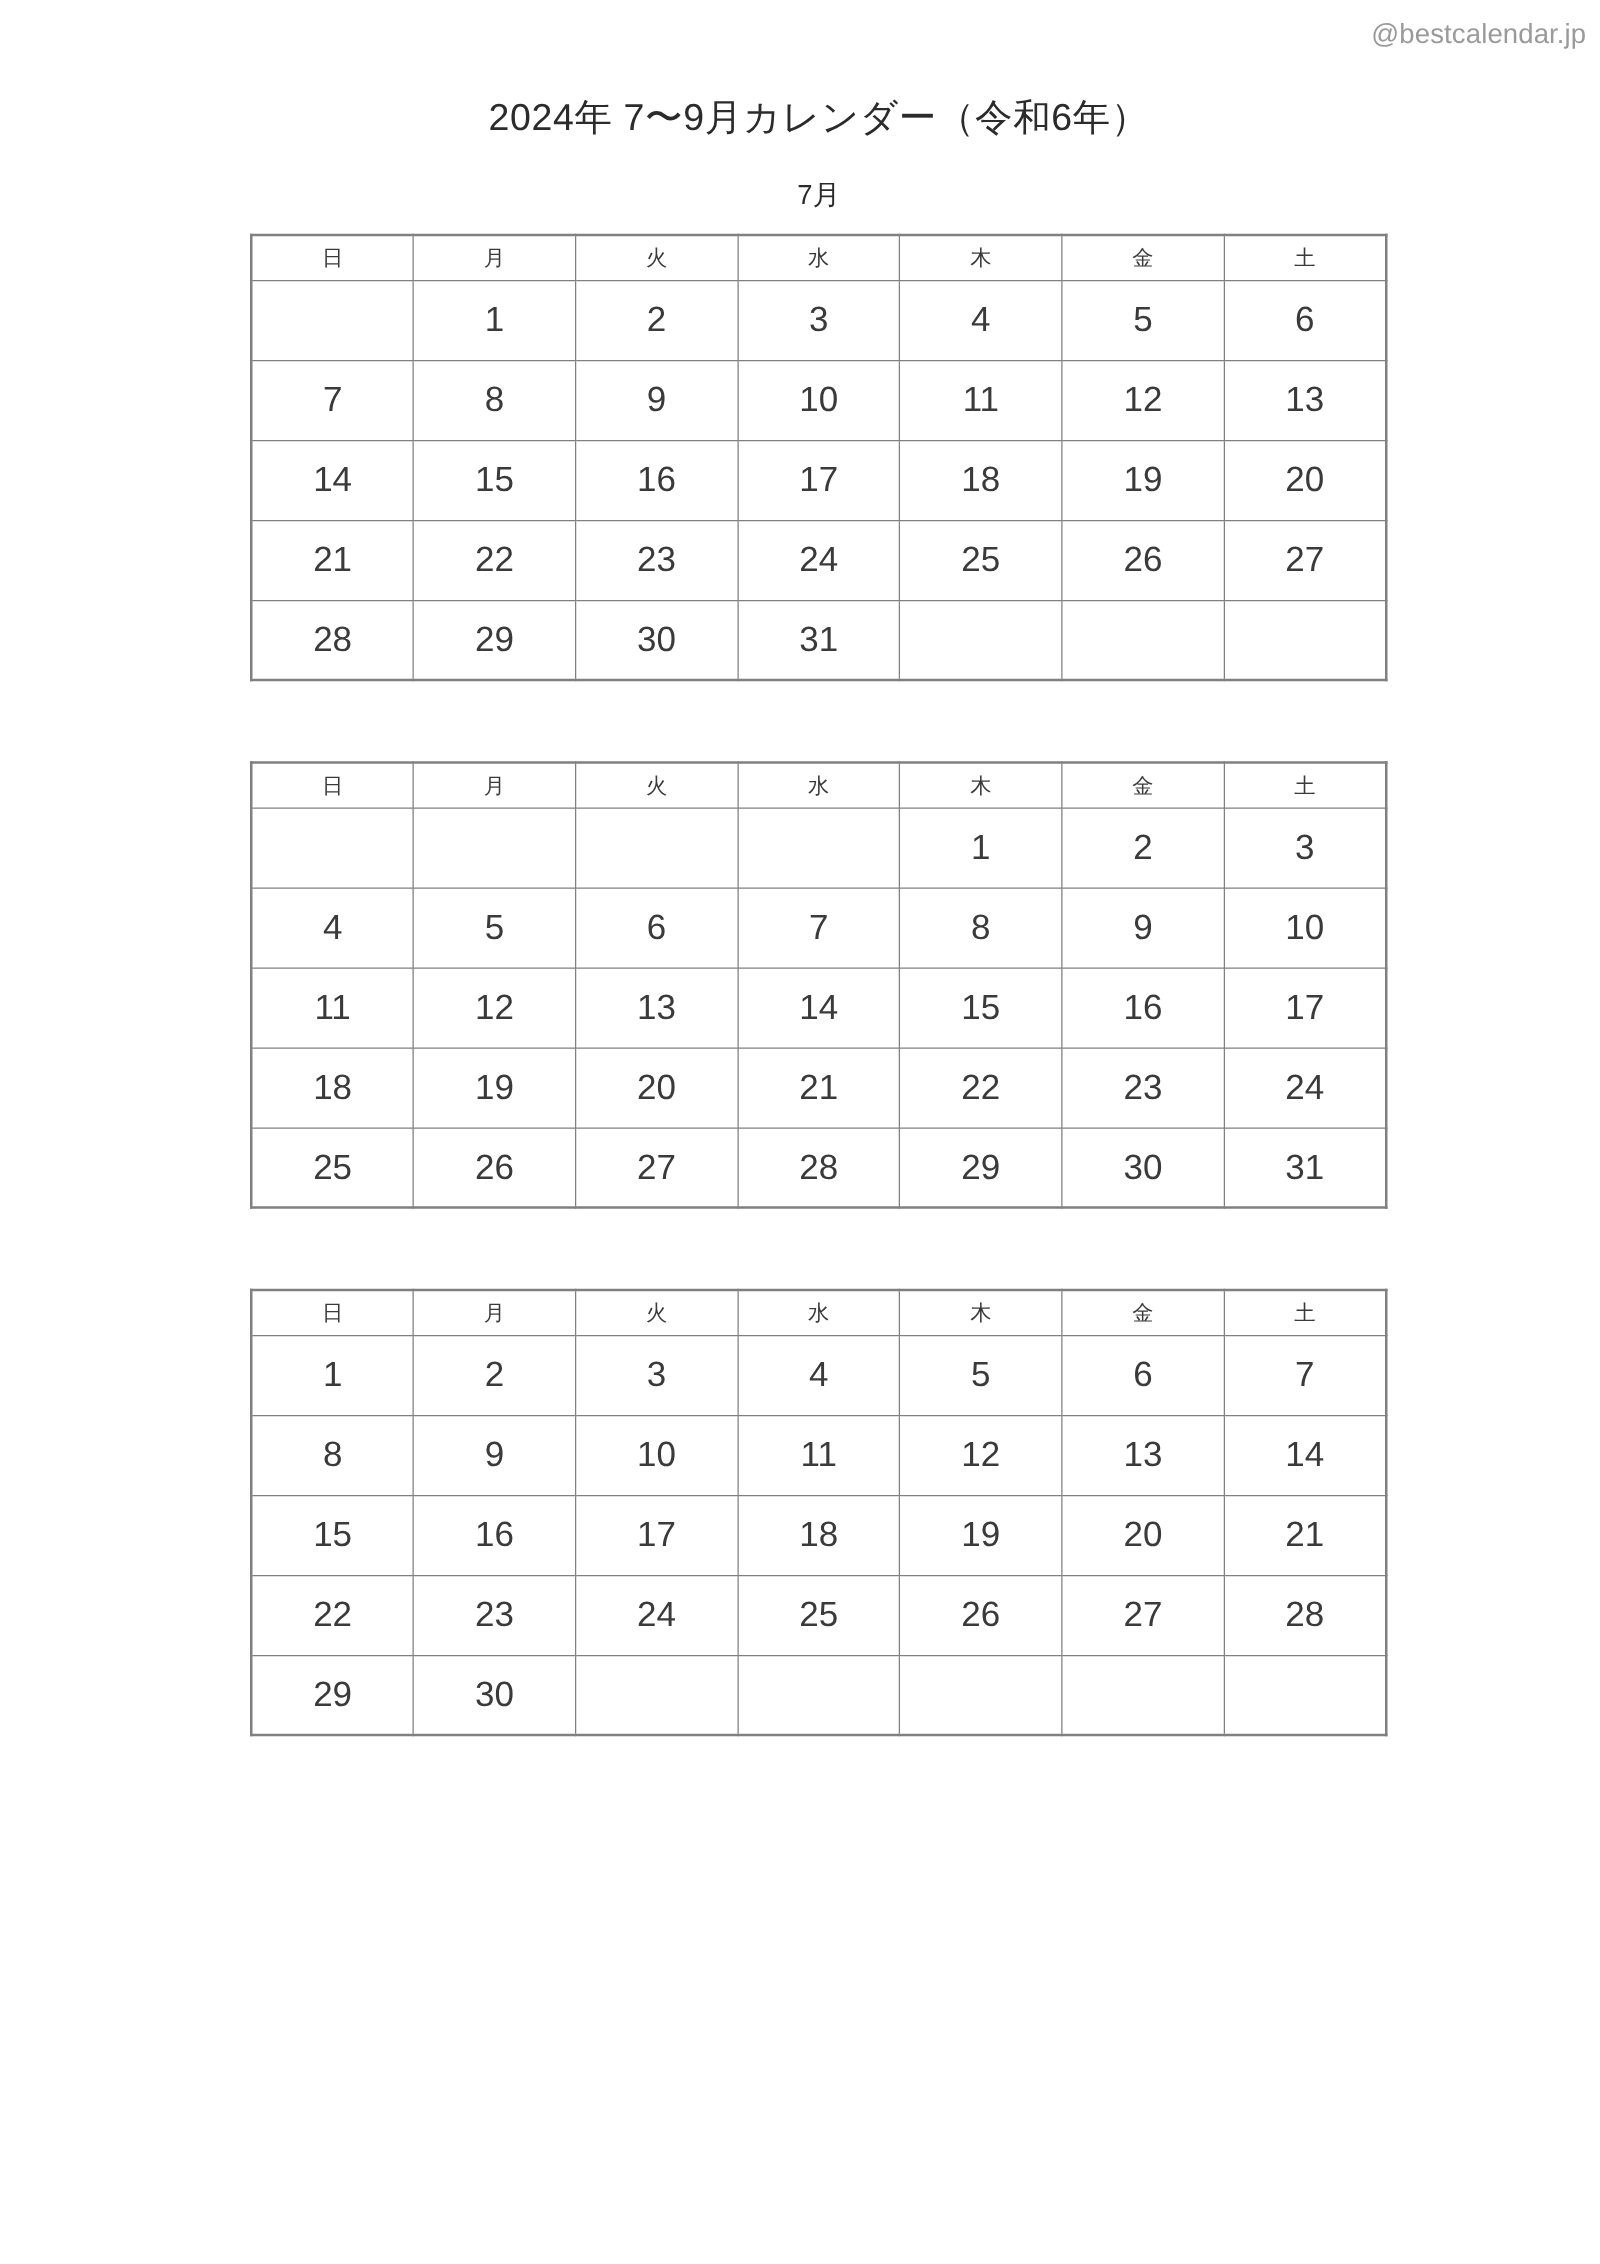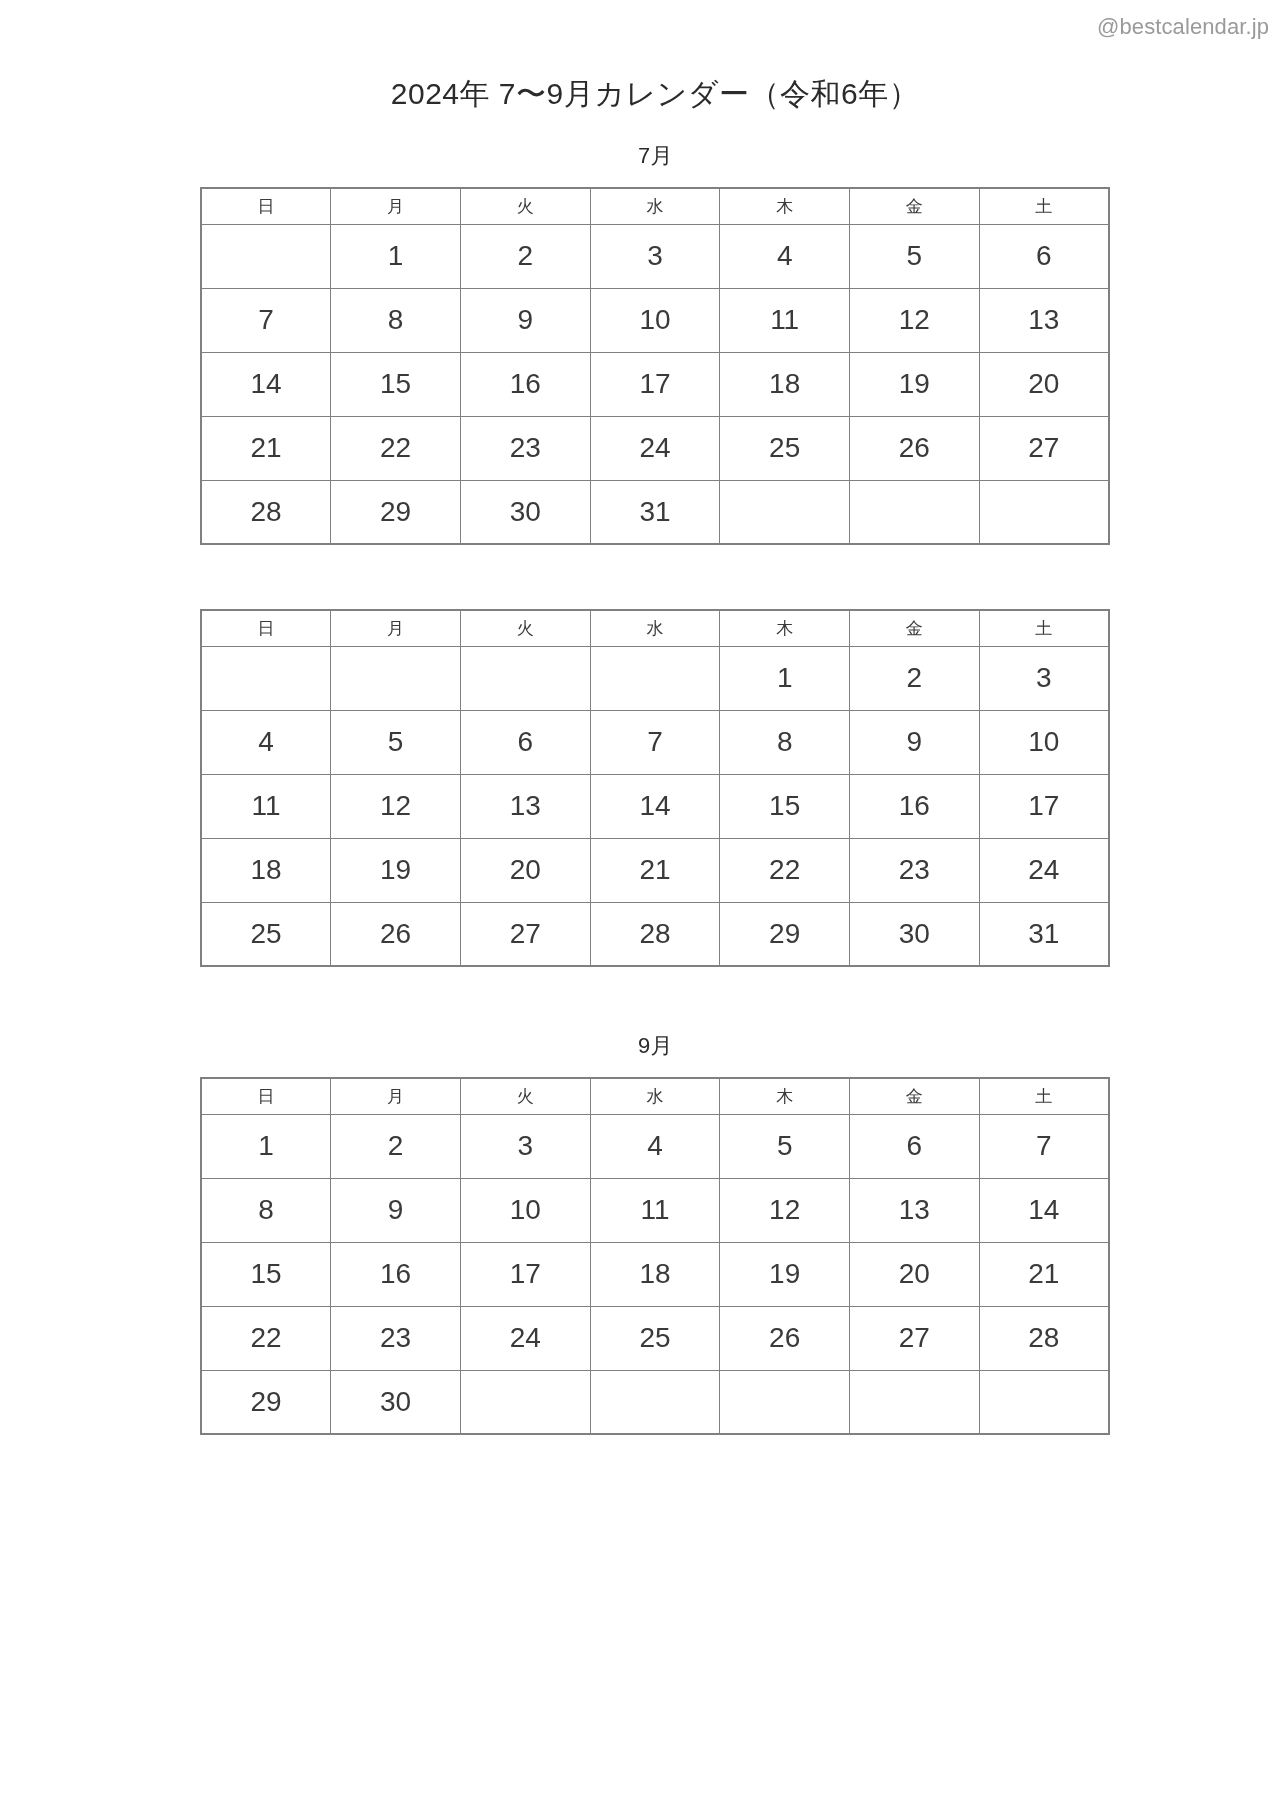--- a/index.html
+++ b/index.html
@@ -58,21 +58,20 @@
   }
   .month-block + .month-block {
     margin-top: 64px;
   }
   .month-label {
     text-align: center;
     font-size: 22px;
     color: #2b2b2b;
     margin: 0 0 16px 0;
     font-weight: normal;
-    font-family: Liberation Mono, monospace;
   }
 
   table.cal {
     width: 910px;
     border-collapse: collapse;
     table-layout: fixed;
     border: 2px solid #808080;
   }
   table.cal th,
   table.cal td {
@@ -227,21 +226,20 @@
               <td class="weekday">27</td>
               <td class="weekday">28</td>
               <td class="weekday">29</td>
               <td class="weekday">30</td>
               <td class="sat">31</td>
             </tr>
           </tbody>
         </table>
       </div>
       <div class="month-block">
-        <div class="month-label">9月</div>
         <table class="cal">
           <thead>
             <tr>
               <th class="sun">日</th>
               <th class="weekday">月</th>
               <th class="weekday">火</th>
               <th class="weekday">水</th>
               <th class="weekday">木</th>
               <th class="weekday">金</th>
               <th class="sat">土</th>

